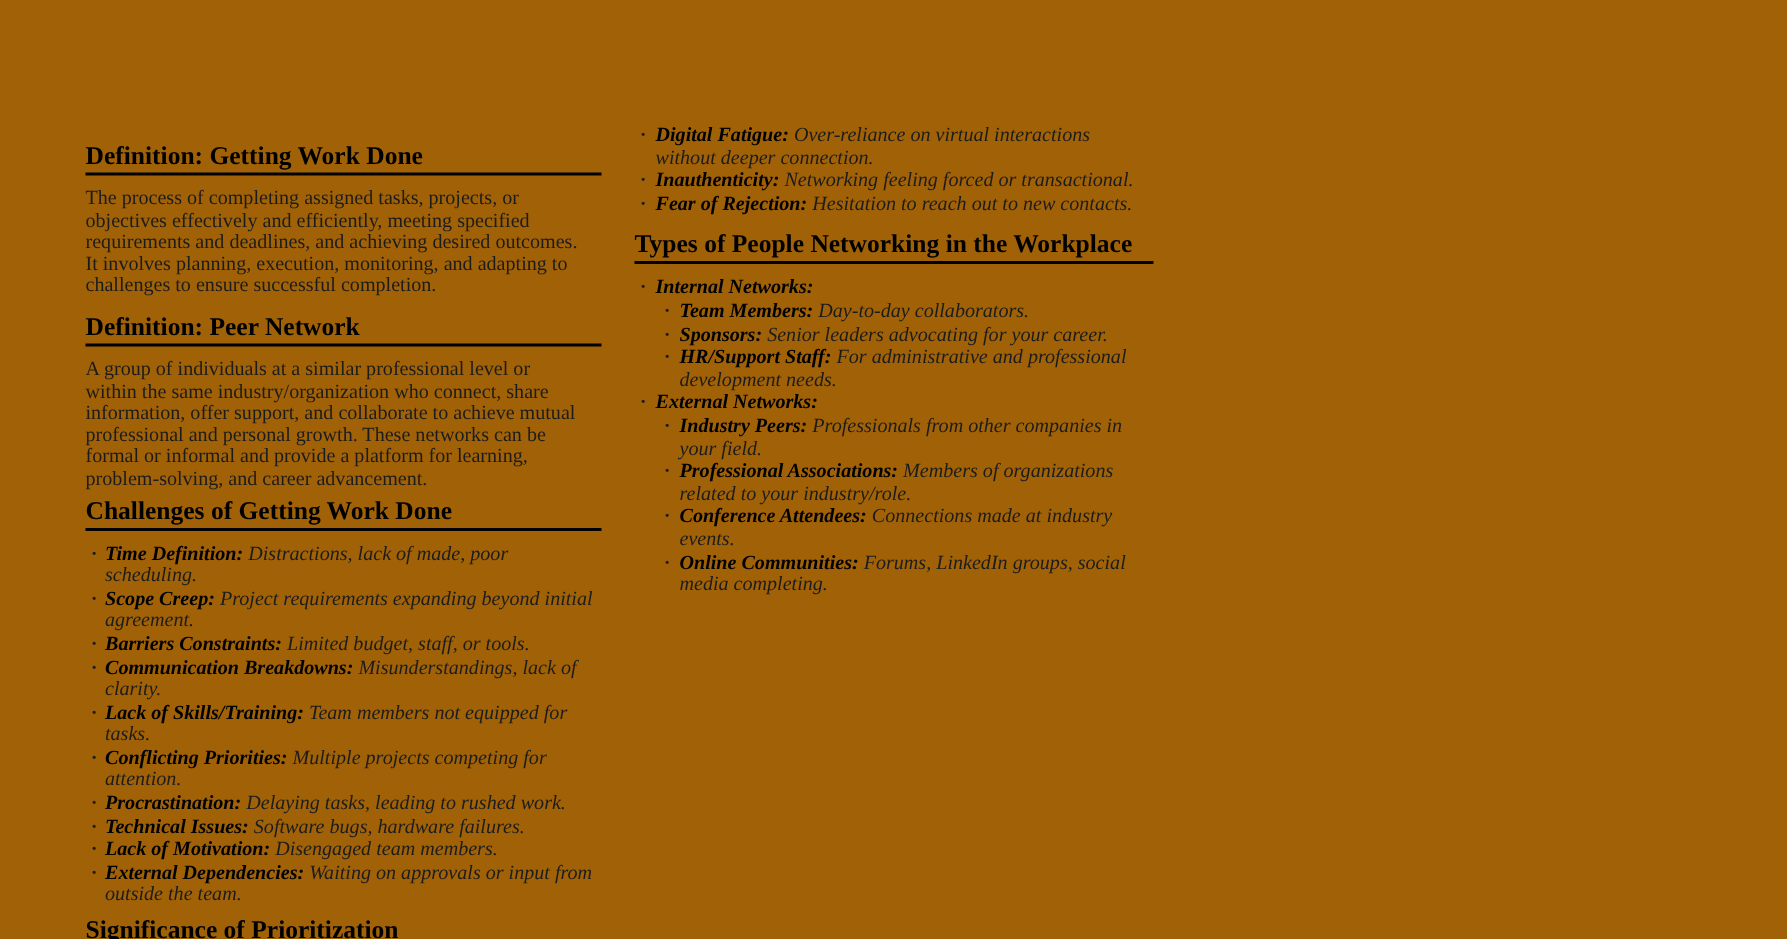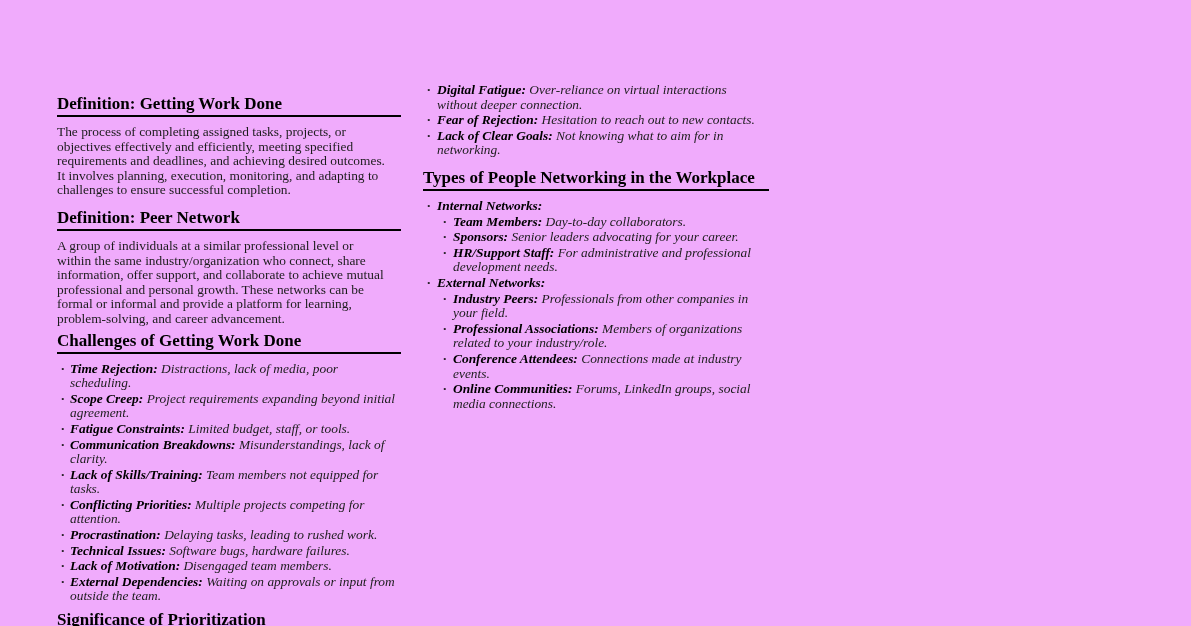--- a/index.html
+++ b/index.html
@@ -8,21 +8,21 @@
     width: 1191px; height: 626px;
     background: #ffffff;
     font-family: "Liberation Serif", serif;
     color: #1c1c1c;
     overflow: hidden;
   }
   .canvas {
     position: relative;
     width: 1191px; height: 626px;
     overflow: hidden;
-    background: #f0abfc;
+    background: #a16207;
   }
   .column {
     position: absolute;
     font-size: 13.4px;
     line-height: 14.6px;
     text-align: left;
   }
   #col-left  { left: 57px;  top: 95px; width: 344px; }
   #col-right { left: 423px; top: 82px; width: 346px; }
 
@@ -87,45 +87,45 @@
     <section class="section">
       <div class="heading">Definition: Peer Network</div>
       <div class="rule"></div>
       <p class="body">A group of individuals at a similar professional level or within the same industry/organization who connect, share information, offer support, and collaborate to achieve mutual professional and personal growth. These networks can be formal or informal and provide a platform for learning, problem-solving, and career advancement.</p>
     </section>
 
     <section class="section tight">
       <div class="heading">Challenges of Getting Work Done</div>
       <div class="rule"></div>
       <ul class="list">
-        <li><span class="term">Time Rejection:</span> <span>Distractions, lack of media, poor scheduling.</span></li>
+        <li><span class="term">Time Definition:</span> <span>Distractions, lack of made, poor scheduling.</span></li>
         <li><span class="term">Scope Creep:</span> <span>Project requirements expanding beyond initial agreement.</span></li>
-        <li><span class="term">Fatigue Constraints:</span> <span>Limited budget, staff, or tools.</span></li>
+        <li><span class="term">Barriers Constraints:</span> <span>Limited budget, staff, or tools.</span></li>
         <li><span class="term">Communication Breakdowns:</span> <span>Misunderstandings, lack of clarity.</span></li>
         <li><span class="term">Lack of Skills/Training:</span> <span>Team members not equipped for tasks.</span></li>
         <li><span class="term">Conflicting Priorities:</span> <span>Multiple projects competing for attention.</span></li>
         <li><span class="term">Procrastination:</span> <span>Delaying tasks, leading to rushed work.</span></li>
         <li><span class="term">Technical Issues:</span> <span>Software bugs, hardware failures.</span></li>
         <li><span class="term">Lack of Motivation:</span> <span>Disengaged team members.</span></li>
         <li><span class="term">External Dependencies:</span> <span>Waiting on approvals or input from outside the team.</span></li>
       </ul>
     </section>
 
     <section class="section last">
       <div class="heading">Significance of Prioritization</div>
     </section>
 
   </div>
 
   <div class="column" id="col-right">
 
     <ul class="list toplist">
       <li><span class="term">Digital Fatigue:</span> <span>Over-reliance on virtual interactions without deeper connection.</span></li>
+      <li><span class="term">Inauthenticity:</span> <span>Networking feeling forced or transactional.</span></li>
       <li><span class="term">Fear of Rejection:</span> <span>Hesitation to reach out to new contacts.</span></li>
-      <li><span class="term">Lack of Clear Goals:</span> <span>Not knowing what to aim for in networking.</span></li>
     </ul>
 
     <section class="section">
       <div class="heading">Types of People Networking in the Workplace</div>
       <div class="rule"></div>
       <ul class="list">
 
         <li>
           <span class="term">Internal Networks:</span>
           <ul>
@@ -134,21 +134,21 @@
             <li><span class="term">HR/Support Staff:</span> <span>For administrative and professional development needs.</span></li>
           </ul>
         </li>
 
         <li>
           <span class="term">External Networks:</span>
           <ul>
             <li><span class="term">Industry Peers:</span> <span>Professionals from other companies in your field.</span></li>
             <li><span class="term">Professional Associations:</span> <span>Members of organizations related to your industry/role.</span></li>
             <li><span class="term">Conference Attendees:</span> <span>Connections made at industry events.</span></li>
-            <li><span class="term">Online Communities:</span> <span>Forums, LinkedIn groups, social media connections.</span></li>
+            <li><span class="term">Online Communities:</span> <span>Forums, LinkedIn groups, social media completing.</span></li>
           </ul>
         </li>
 
       </ul>
     </section>
 
   </div>
 </div>
 
 </body></html>

